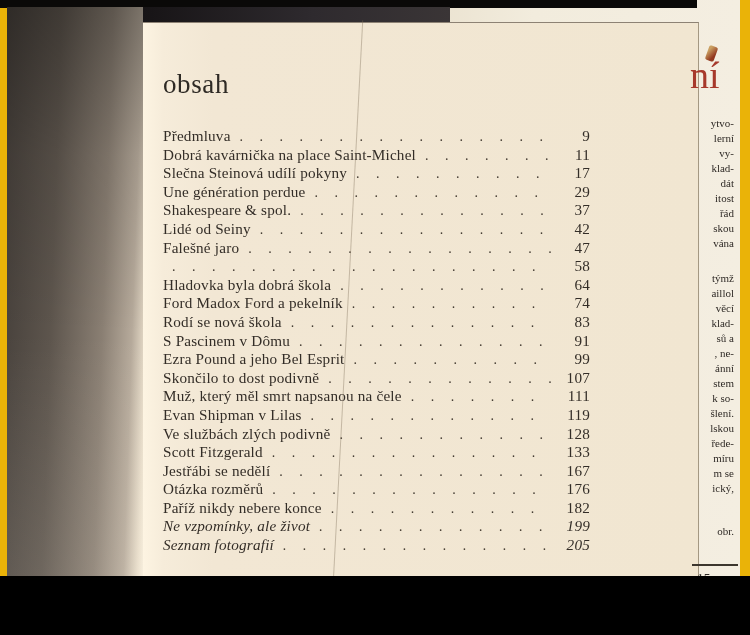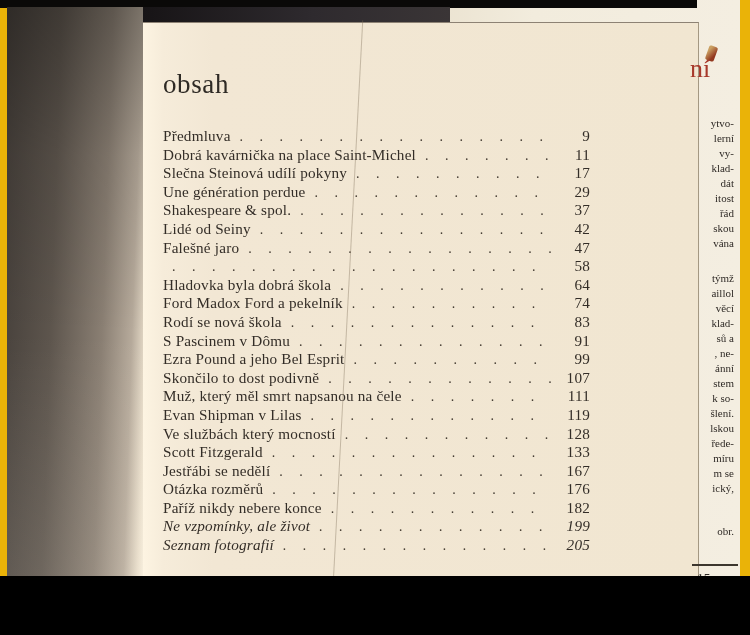--- a/index.html
+++ b/index.html
@@ -60,21 +60,21 @@
     margin:0 6px 0 9px;font-size:14px;color:#453d33;
     word-spacing:13px;letter-spacing:0;
   }
   .toc-page{
     min-width:33px;text-align:right;
     font-feature-settings:"onum" 1;font-variant-numeric:oldstyle-nums;
   }
   
   .flap-red{
     position:absolute;left:690px;top:56px;width:44px;
-    font-size:26px;line-height:1;color:#a7392b;text-align:left;
+    font-size:38px;line-height:1;color:#a7392b;text-align:left;
   }
   .red-mark{
     position:absolute;left:707px;top:46px;width:9px;height:15px;border-radius:2px;
     background:linear-gradient(115deg,#caa062 20%,#93381f 75%);
     transform:rotate(20deg);
   }
   .flap-text-col{
     position:absolute;right:16px;top:116px;width:110px;text-align:right;
     font-size:11px;line-height:15px;color:#2f2a26;
   }
@@ -187,21 +187,21 @@
     <span class="toc-page">111</span>
   </div>
 
   <div class="toc-row">
     <span class="toc-title">Evan Shipman v Lilas</span>
     <span class="toc-leader">. . . . . . . . . . . . . . . . . . . . . . . . . . . . . . . . . . . . . . . .</span>
     <span class="toc-page">119</span>
   </div>
 
   <div class="toc-row">
-    <span class="toc-title">Ve službách který mocností</span>
+    <span class="toc-title">Ve službách zlých podivně</span>
     <span class="toc-leader">. . . . . . . . . . . . . . . . . . . . . . . . . . . . . . . . . . . . . . . .</span>
     <span class="toc-page">128</span>
   </div>
 
   <div class="toc-row">
     <span class="toc-title">Scott Fitzgerald</span>
     <span class="toc-leader">. . . . . . . . . . . . . . . . . . . . . . . . . . . . . . . . . . . . . . . .</span>
     <span class="toc-page">133</span>
   </div>
 

